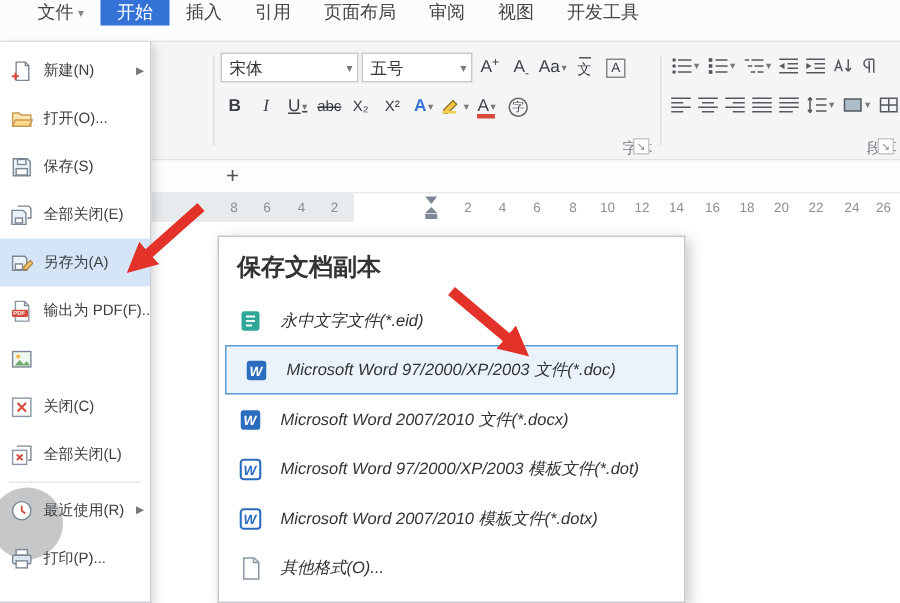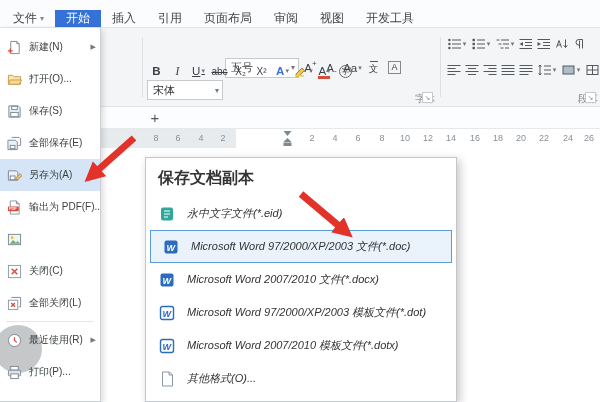--- a/index.html
+++ b/index.html
@@ -1,42 +1,42 @@
 <!DOCTYPE html>
 <html><head>
 <meta charset="utf-8">
 <style>
   * { box-sizing: border-box; margin: 0; padding: 0; }
   body { font-family: "Liberation Sans", "DejaVu Sans", sans-serif; background:#fff; }
   #app { position:relative; width:600px; height:402px; background:#fff; overflow:hidden; color:#333; }
 
   
   .menubar { position:absolute; top:0; left:0; right:0; height:28px; background:#fbfcfd;
-             border-bottom:1px solid #e4e6e8; display:flex; align-items:flex-end; padding-left:2px; }
+             border-bottom:1px solid #e4e6e8; display:flex; align-items:flex-start; padding-left:14px; }
   .mtab { display:flex; align-items:center; padding:0 11px; font-size:12px; color:#444; }
   .mtab.file::after { content:"▾"; font-size:8px; margin-left:3px; color:#888; }
   .mtab.active { background:#3572d8; color:#fff; }
 
   
   .ribbon { position:absolute; top:28px; left:0; right:0; height:79px; background:#f4f5f7;
             border-bottom:1px solid #e0e2e4; }
   .gsep { position:absolute; top:9px; height:60px; width:1px; background:#dddfe2; }
   .rgroup { position:absolute; top:0; height:100%; }
   .g-font { left:147px; width:288px; }
   .g-para { left:446px; width:152px; }
   .rrow { display:flex; align-items:center; gap:2px; position:absolute; left:0; }
   .row1 { top:7px; } .row2 { top:33px; }
   .glabel { position:absolute; bottom:0; width:100%; text-align:right; font-size:10px; color:#7a7e83; }
   .dlaunch { position:absolute; right:2px; bottom:3px; width:11px; height:11px; border:1px solid #c5c8cc;
              background:#fff; font-size:7px; color:#889; display:flex; align-items:center; justify-content:center; }
 
   .combo { display:flex; align-items:center; background:#fff; border:1px solid #c7cacd; height:20px;
            font-size:11px; padding:0 3px 0 5px; color:#333; }
   .combo::after { content:"▾"; font-size:8px; color:#777; margin-left:auto; padding-left:4px; }
-  .c-name { width:76px;margin-top:45px; } .c-size { width:74px; }
+  .c-name { width:92px; } .c-size { width:74px; }
 
   .rbtn { min-width:19px; height:20px; display:flex; align-items:center; justify-content:center;
           font-size:11.5px; color:#3a3f45; position:relative; }
   .has-caret::after { content:"▾"; font-size:7px; color:#777; margin-left:1px; }
   .b-grow::after  { content:"+"; font-size:8px; display:inline-block; transform:translateY(-4px); }
   .b-shrink::after{ content:"-"; font-size:8px; display:inline-block; transform:translateY(3px); }
   .b-bold { font-weight:bold; }
   .b-italic { font-style:italic; font-family:"Liberation Serif", serif; }
   .b-und { text-decoration:underline; }
   .b-strike { text-decoration:line-through; font-size:10px; }
@@ -330,21 +330,21 @@
     </div>
 
     <div class="fm-item">
       <span class="fm-icon">
           <svg width="15" height="15" viewBox="0 0 16 16">
             <path d="M5 1.5h8l1.5 1.5v7H12" class="fp-svg"></path>
             <path d="M1 4.5h8L11 6.5v8H1z" fill="#eaf1f8" stroke="#7b8794"></path>
             <rect x="3.5" y="10" width="5" height="3.5" fill="#fff" stroke="#7b8794"></rect>
           </svg>
         </span>
-      <span class="fm-label">全部保存(E)</span>
+      <span class="fm-label">全部关闭(E)</span>
     </div>
 
     <div class="fm-item hl">
       <span class="fm-icon">
           <svg width="15" height="15" viewBox="0 0 16 16">
             <path d="M1.5 3h8.5l1.5 1.5V13H1.5z" fill="#eaf1f8" stroke="#7b8794"></path>
             <rect x="3.5" y="8.5" width="5" height="4" fill="#fff" stroke="#7b8794"></rect>
             <path d="M9.5 10.5l4.5-4.5 2 2-4.5 4.5H9.5z" fill="#f0c36d" stroke="#a57c2f" stroke-width="0.8"></path>
           </svg>
         </span>

